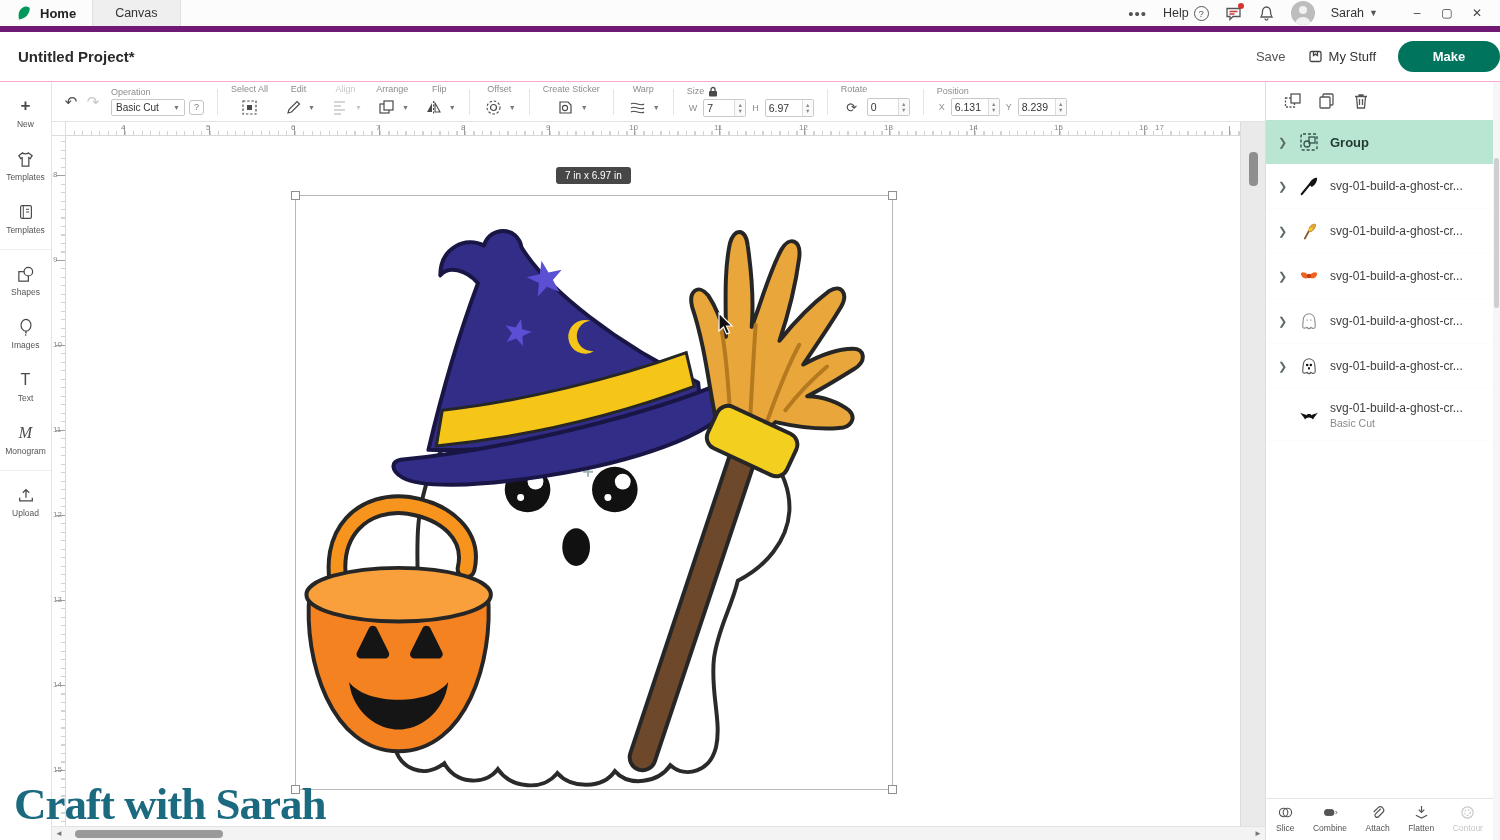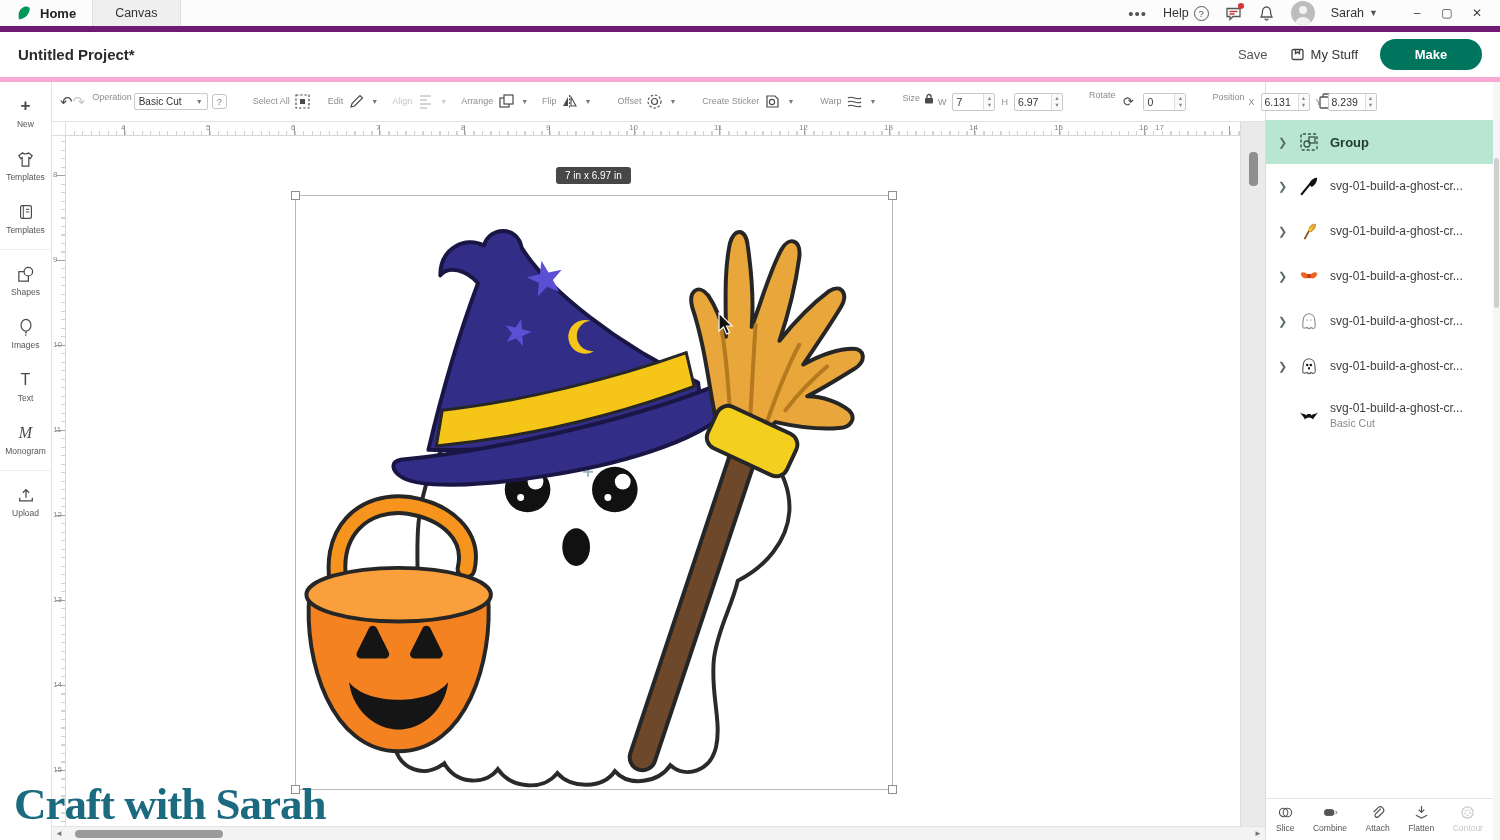--- a/index.html
+++ b/index.html
@@ -19,30 +19,30 @@
   .qcircle{width:15px;height:15px;border:1.3px solid #555;border-radius:50%;font-size:9.5px;color:#555;display:flex;align-items:center;justify-content:center}
   .ticon-sm{width:17px;height:17px;color:#555;position:relative}
   .red-dot{position:absolute;right:-2px;top:-2px;width:6px;height:6px;border-radius:50%;background:#d63333}
   .avatar{width:24px;height:24px;border-radius:50%;background:#bdbdbd;overflow:hidden;display:flex;align-items:flex-end;justify-content:center}
   .user{display:flex;align-items:center;gap:5px;font-size:12.5px;color:#333}
   .chev{font-size:9px;color:#555}
   .winbtns{display:flex;align-items:center;margin-left:8px}
   .winbtn{width:30px;height:32px;display:flex;align-items:center;justify-content:center;font-size:12px;color:#444}
 
   
-  .header{position:absolute;left:0;top:32px;width:1500px;height:50px;background:#fff;border-bottom:5px solid #f9a8d4;display:flex;align-items:center;z-index:29}
+  .header{position:absolute;left:0;top:32px;width:1500px;height:50px;background:#fff;border-bottom:1px solid #f9a8d4;display:flex;align-items:center;z-index:29}
   .proj-title{font-size:15px;font-weight:700;color:#2b2b2b;padding-left:18px}
-  .hdr-right{margin-left:auto;display:flex;align-items:center;gap:22px;padding-right:18px}
+  .hdr-right{margin-left:auto;display:flex;align-items:center;gap:22px;padding-right:0}
   .save-lbl{font-size:13px;color:#555}
   .mystuff{display:flex;align-items:center;gap:6px;font-size:13px;color:#333}
   .make-btn{width:102px;height:31px;border-radius:16px;background:var(--brand-green);color:#fff;font-size:13px;font-weight:700;display:flex;align-items:center;justify-content:center;border:0}
 
   
   .toolbar{position:absolute;left:52px;top:82px;width:1213px;height:40px;background:#fff;border-bottom:1px solid #e3e3e3;display:flex;align-items:center;padding:0 8px;z-index:28}
-  .tbg{display:flex;flex-direction:row;align-items:center;gap:2px;margin:0 7px}
+  .tbg{display:flex;flex-direction:column;align-items:center;gap:2px;margin:0 7px}
   .tbg.left-align{align-items:flex-start}
   .tb-label{font-size:9px;color:#8d8d8d;white-space:nowrap;line-height:1}
   .tb-ctl{display:flex;align-items:center;gap:4px}
   .sep{width:1px;height:26px;background:#e4e4e4;margin:0 6px}
   .iconbtn{width:22px;height:22px;display:flex;align-items:center;justify-content:center;color:#4a4a4a;font-size:15px}
   .caret{font-size:7px;color:#777}
   .opselect{width:74px;height:17px;border:1px solid #c9c9c9;border-radius:2px;font-size:10px;display:flex;align-items:center;justify-content:space-between;padding:0 4px;color:#333;background:#fff}
   .qbtn{width:15px;height:15px;border:1px solid #c4c4c4;border-radius:3px;font-size:9px;color:#777;display:flex;align-items:center;justify-content:center;background:#fff}
   .numbox{display:flex;align-items:stretch;border:1px solid #c9c9c9;border-radius:2px;height:18px;background:#fff}
   .numbox input{border:0;outline:none;width:30px;font-size:10.5px;padding:0 3px;color:#333;font-family:inherit;background:transparent}

